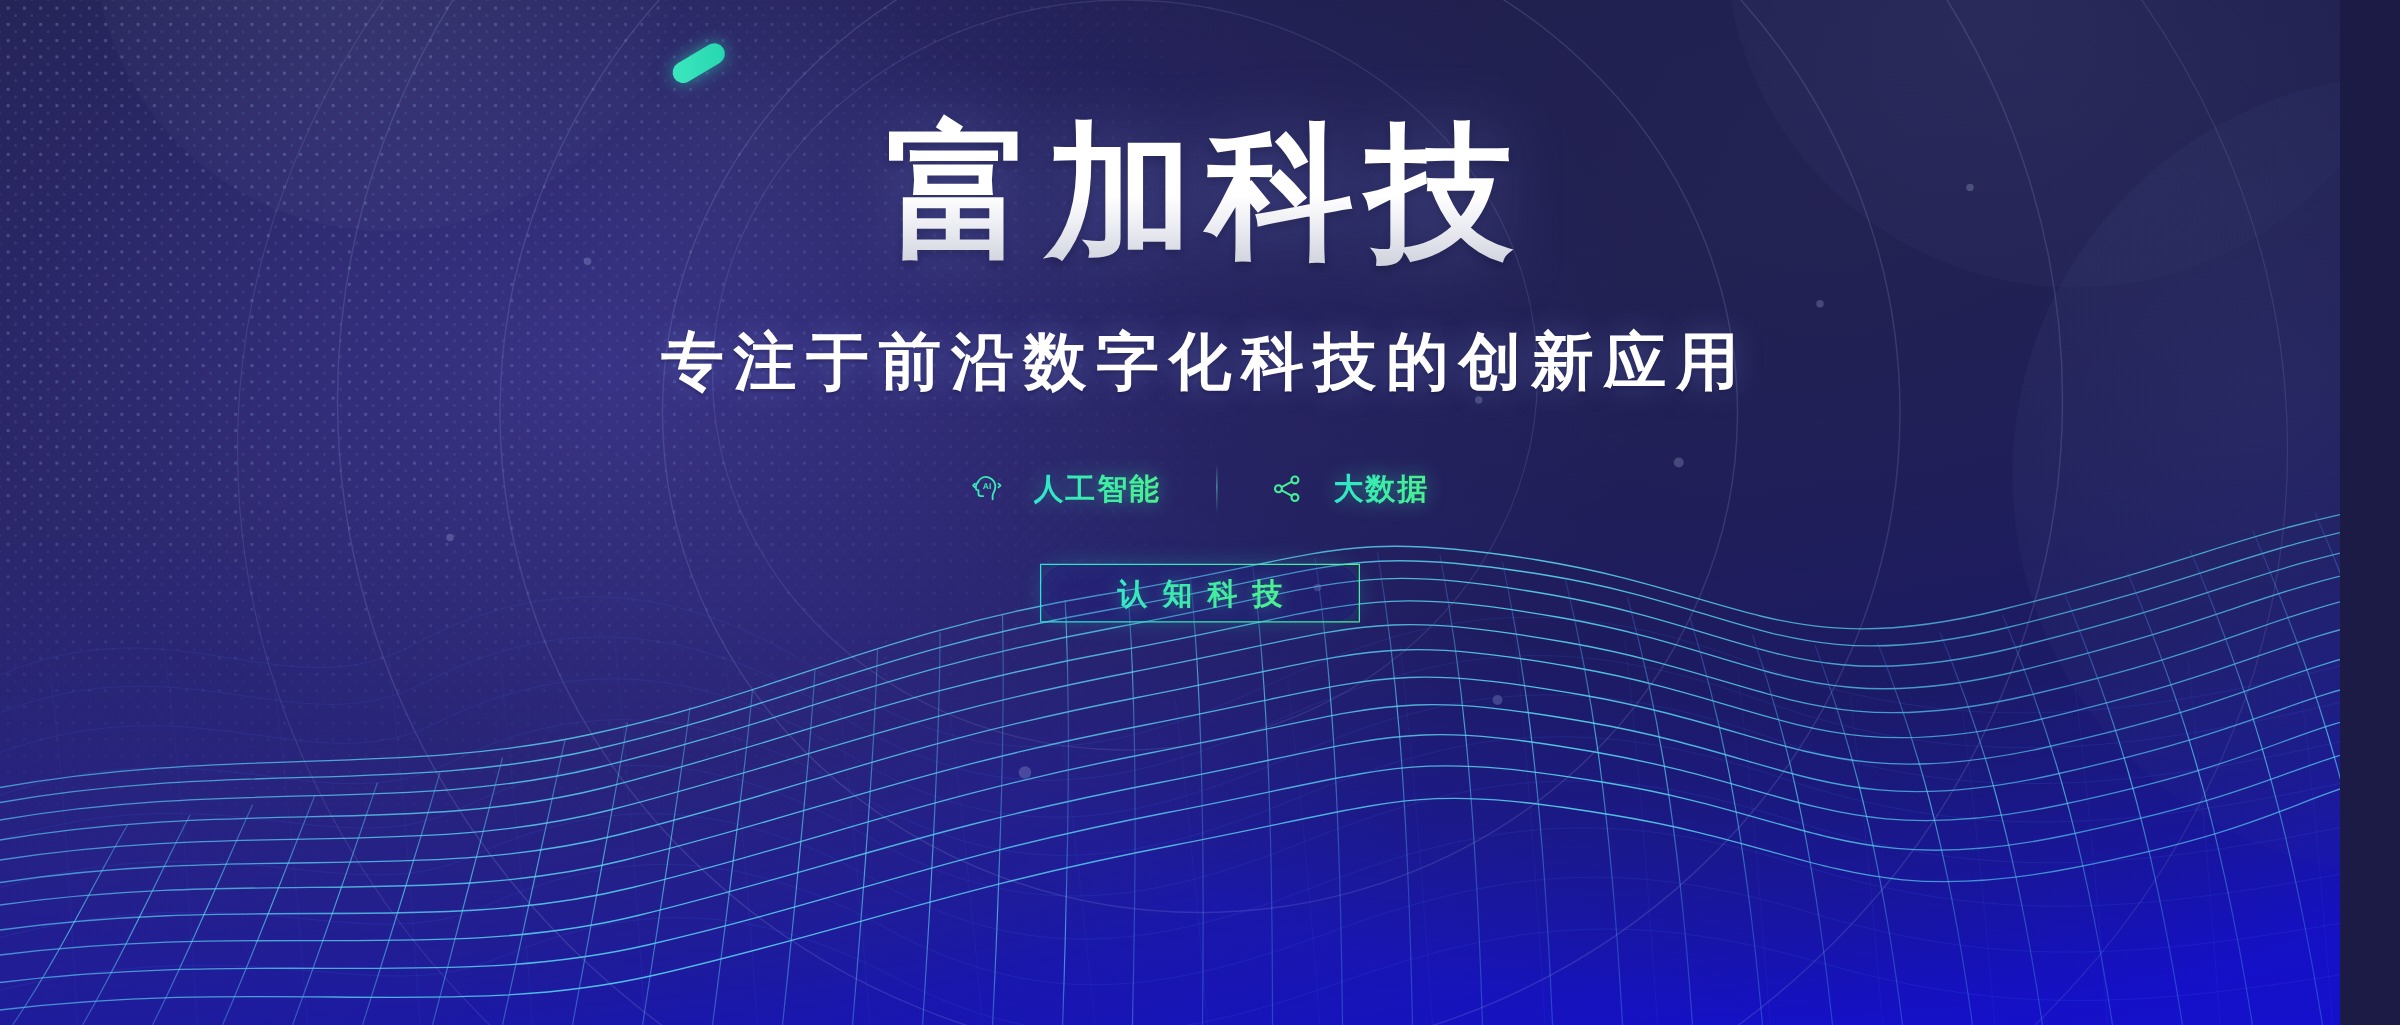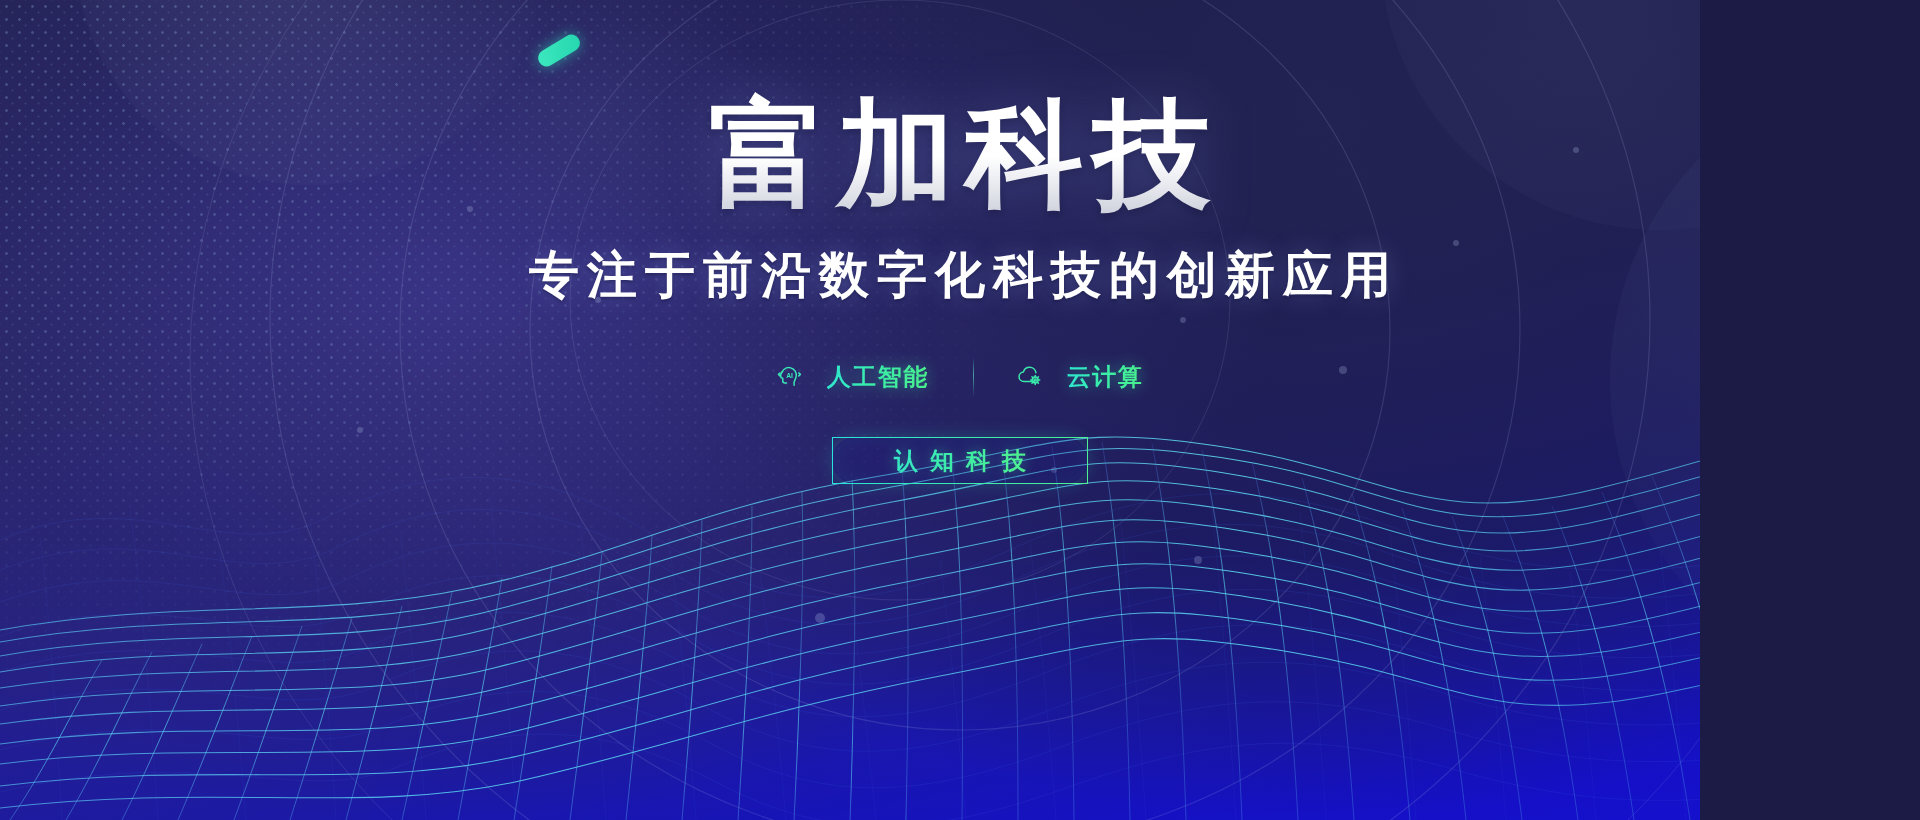--- a/index.html
+++ b/index.html
@@ -5,21 +5,21 @@
 <style>
   * { margin:0; padding:0; box-sizing:border-box; }
   html, body {
     width:1920px; height:820px; overflow:hidden;
     background:#1b1b45;
     font-family:"Liberation Sans","DejaVu Sans",sans-serif;
   }
 
   #banner {
     position:relative;
-    width:1700px; height:820px;
+    width:1872px; height:820px;
     overflow:hidden;
     background:
       radial-gradient(ellipse 1100px 700px at 26% 36%, rgba(58,52,135,0.95) 0%, rgba(44,40,110,0.55) 45%, rgba(30,28,78,0) 75%),
       radial-gradient(ellipse 1200px 900px at 78% 12%, rgba(34,34,82,0.95) 0%, rgba(26,26,66,0.6) 50%, rgba(24,24,60,0) 80%),
       linear-gradient(170deg, #23234f 0%, #26245c 22%, #2a2668 40%, #241f86 60%, #1a18a8 78%, #1511c4 92%, #1510cc 100%);
     text-align: center;
   }
 
   
   .blob { position:absolute; border-radius:50%; pointer-events:none; }
@@ -78,21 +78,21 @@
     position:absolute;
     left:536px; top:42px;
     width:46px; height:17px;
     border-radius:9px;
     background:linear-gradient(115deg,#3de8c0 0%,#25d6ae 100%);
     transform:rotate(-31deg);
     box-shadow:0 0 14px rgba(45,225,185,0.55);
   }
 
   #subtitle {
-    margin-top:22px;
+    margin-top:36px;
     font-size:50px;
     font-weight:700;
     letter-spacing:8px;
     color:#ffffff;
     text-indent:8px;
     text-shadow:0 0 24px rgba(150,175,255,0.30), 0 2px 3px rgba(10,10,45,0.4);
   }
 
   #tags {
     margin-top:52px;
@@ -299,31 +299,31 @@
           <path d="M5.8 8.2 C 7.6 4.6, 11.4 3.2, 14.8 4.2 C 19 5.4, 21.4 9.4, 20.6 13.6 C 20.1 16.3, 18.4 18.2, 18.4 20 L 18.4 23"></path>
           <path d="M5.8 8.2 C 4.2 10, 3.6 12.6, 4.4 14.9 L 6.2 15.2 L 6.2 18.4 C 6.2 19.6, 7.1 20.4, 8.3 20.4 L 10.2 20.4"></path>
           <path d="M3.2 9.6 L 1.6 11.2 L 3.2 12.8"></path>
           <path d="M23.4 9.6 L 25.2 11.2 L 23.4 12.8"></path>
           <text x="13.6" y="14.6" font-size="7.3" font-family="'Liberation Sans',sans-serif" font-weight="700" fill="#3ae7b6" stroke="none" text-anchor="middle">AI</text>
         </svg>
         <span class="tag-label">人工智能</span>
       </div>
 
 
+
       <div class="tag">
-        <svg class="tag-icon" viewBox="0 0 28 28" fill="none" stroke="#3aeaab" stroke-width="1.6" stroke-linecap="round" stroke-linejoin="round">
-          <path d="M18.6 18.8 L 7.6 18.8 C 4.4 18.8, 2.2 16.5, 2.2 13.6 C 2.2 10.9, 4.3 8.7, 7 8.5 C 7.8 5.6, 10.5 3.6, 13.6 3.6 C 17 3.6, 19.9 6.1, 20.4 9.4"></path>
-          <circle cx="19.6" cy="17.2" r="3.1"></circle>
-          <circle cx="19.6" cy="17.2" r="1.15"></circle>
-          <path d="M19.6 12.3 L 19.6 14.1 M19.6 20.3 L 19.6 22.1 M14.7 17.2 L 16.5 17.2 M22.7 17.2 L 24.5 17.2
-                   M16.1 13.7 L 17.4 15 M21.8 19.4 L 23.1 20.7 M23.1 13.7 L 21.8 15 M17.4 19.4 L 16.1 20.7"></path>
+        <svg class="tag-icon" viewBox="0 0 28 28" fill="none" stroke="#45ee96" stroke-width="1.8" stroke-linecap="round" stroke-linejoin="round">
+          <circle cx="20.4" cy="6.4" r="3"></circle>
+          <circle cx="20.4" cy="21.6" r="3"></circle>
+          <circle cx="6.2" cy="14" r="3"></circle>
+          <path d="M9 12.6 L 17.7 7.8"></path>
+          <path d="M9 15.4 L 17.7 20.2"></path>
         </svg>
-        <span class="tag-label">云计算</span>
+        <span class="tag-label">大数据</span>
       </div>
-
 
     </div>
 
     <div id="badge">
       <span id="badge-text">认知科技</span>
     </div>
 
   </div>
 </div>
 

